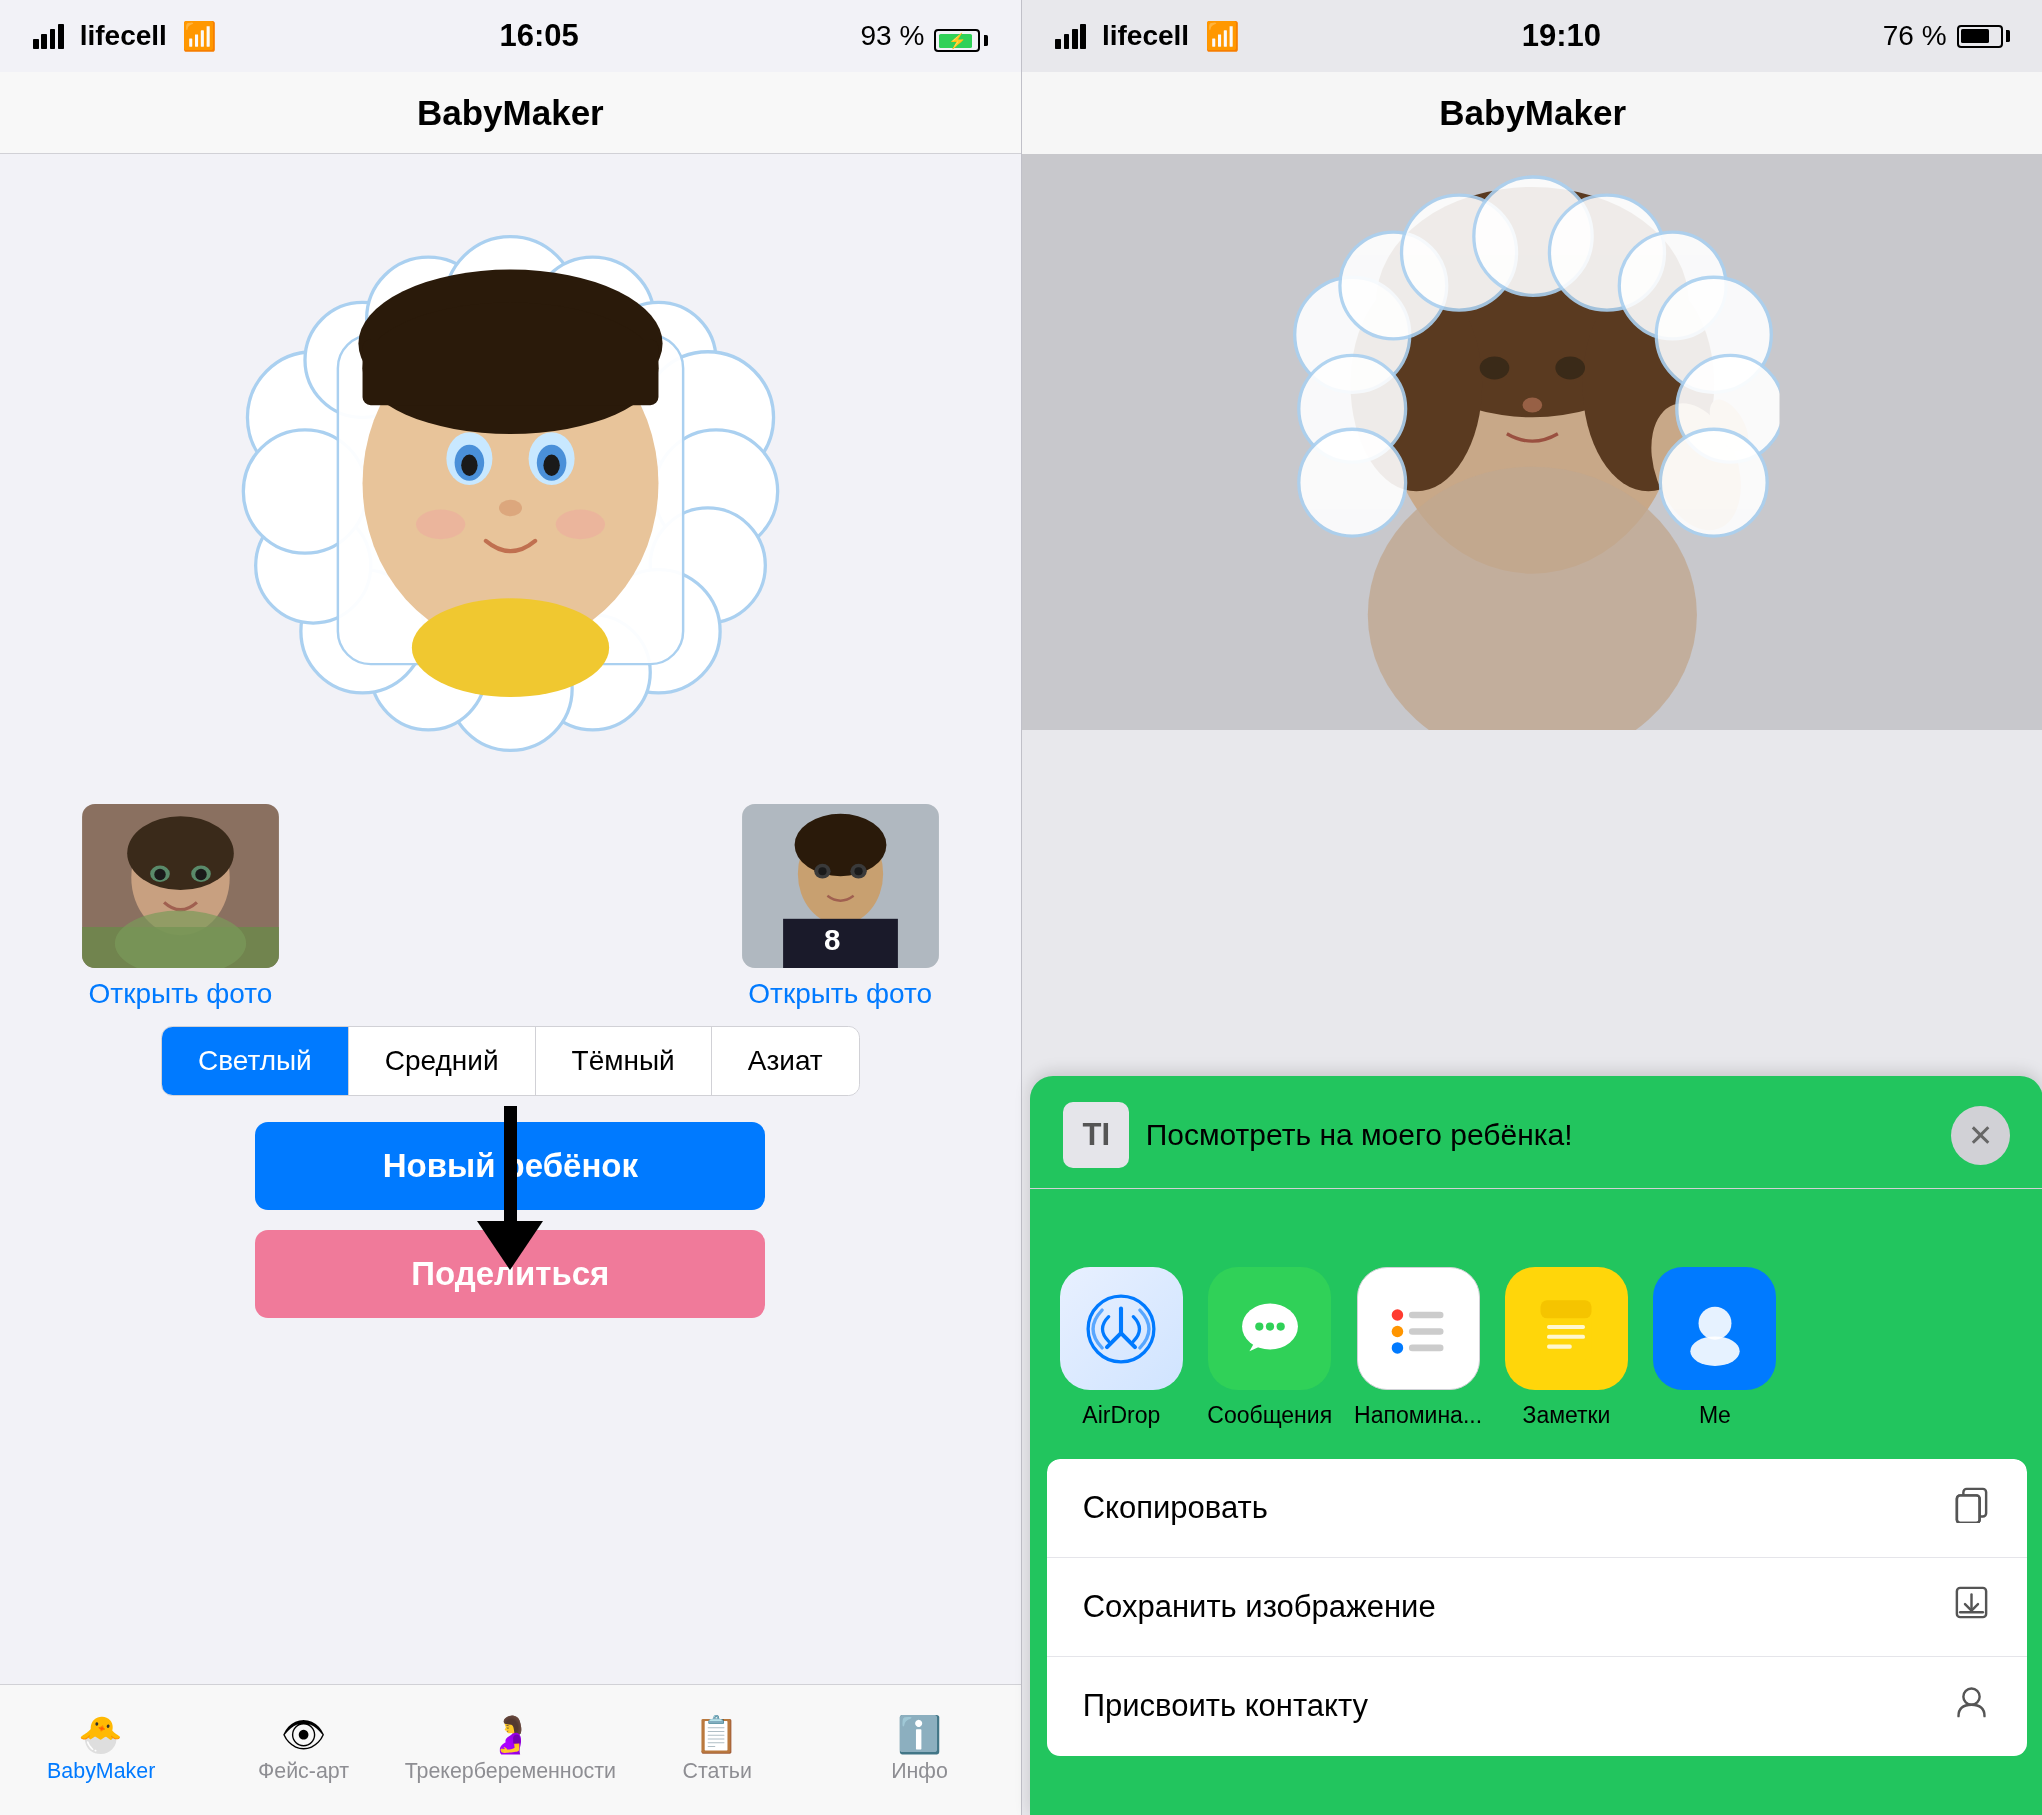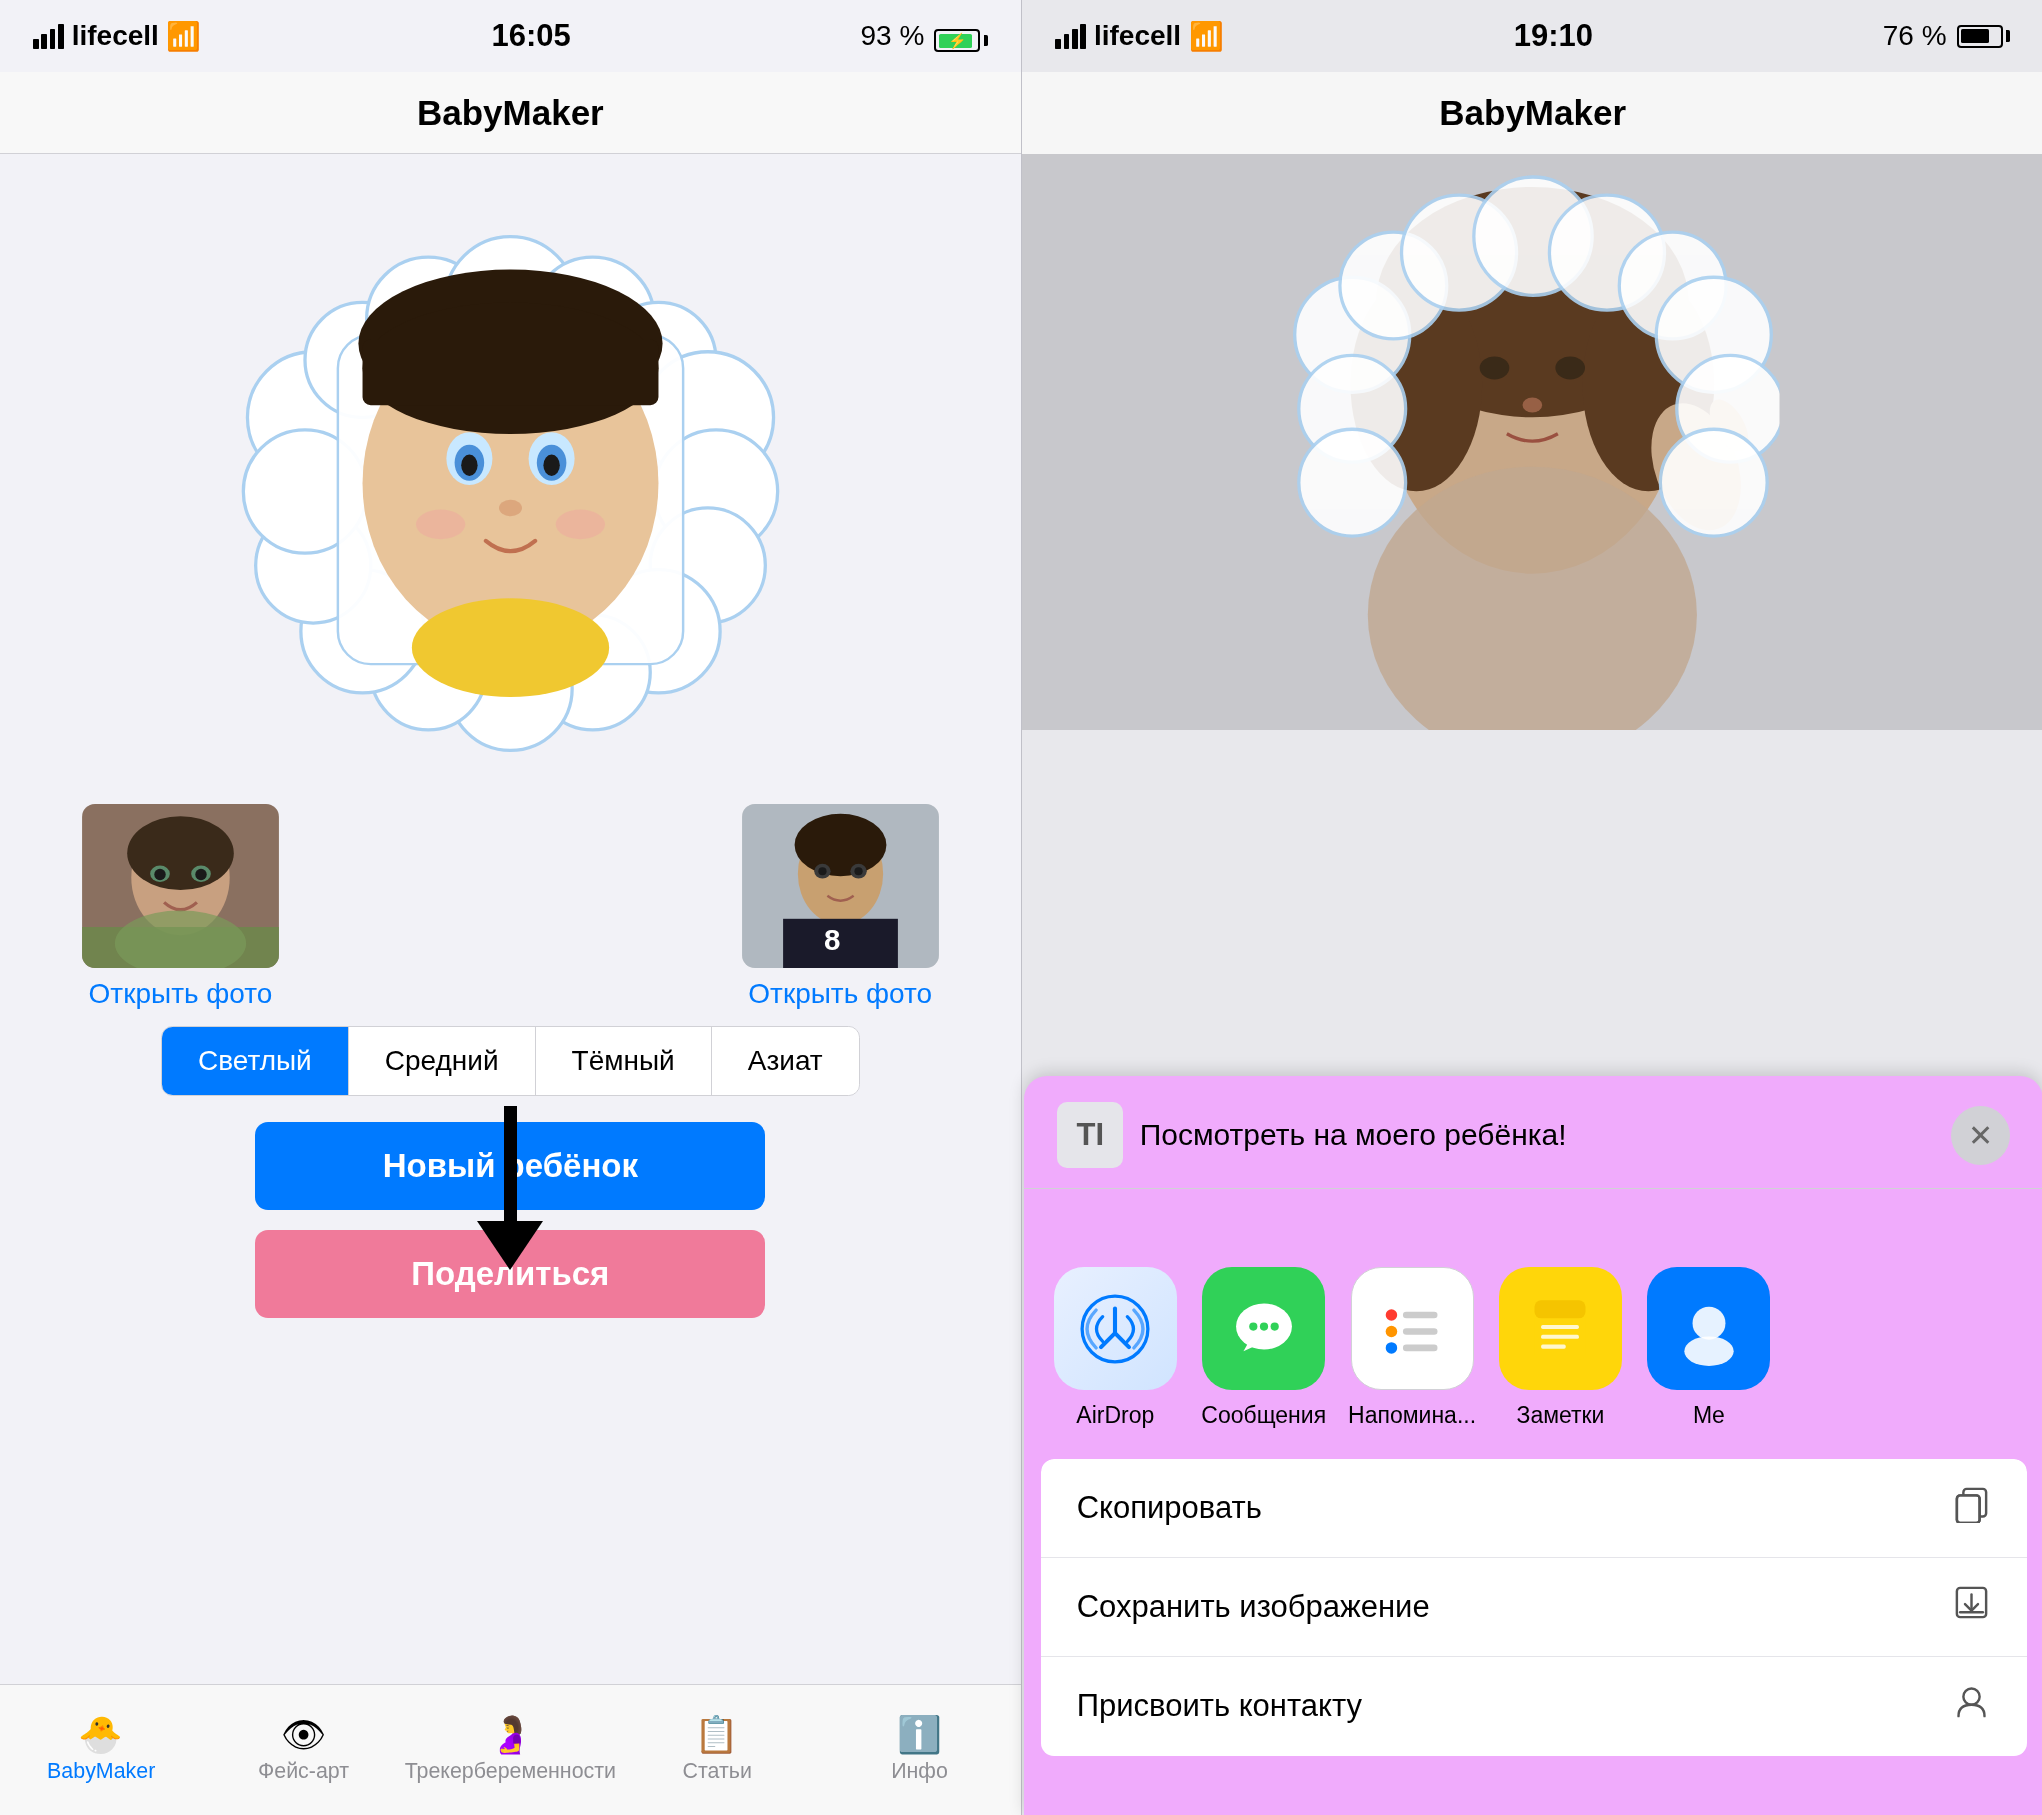--- a/index.html
+++ b/index.html
@@ -29,21 +29,21 @@
       height: 72px;
       display: flex;
       align-items: center;
       justify-content: space-between;
       padding: 0 33px;
       background: #f2f2f7;
     }
     .status-bar-left {
       display: flex;
       align-items: center;
-      gap: 8px;
+      gap: 16px;
       font-size: 30px;
       font-weight: 600;
     }
     .status-bar-center {
       font-size: 31px;
       font-weight: 600;
     }
     .status-bar-right {
       display: flex;
       align-items: flex-end;
@@ -242,25 +242,25 @@
       position: absolute;
       top: 16.4px;
       left: 50%;
       transform: translateX(-50%);
       width: 493px;
       height: 461px;
     }
 
     
     .share-sheet {
-      background: #f0abfc;
+      background: #22c55e;
       border-radius: 23px 23px 0 0;
       position: absolute;
       bottom: 0;
-      left: 2px;
+      left: 8px;
       right: 0;
       min-height: 740px;
       box-shadow: 0 -3.3px 16.4px rgba(0,0,0,0.15);
       z-index: 20;
     }
 
     .share-header {
       display: flex;
       align-items: center;
       padding: 26px 33px 20px;

